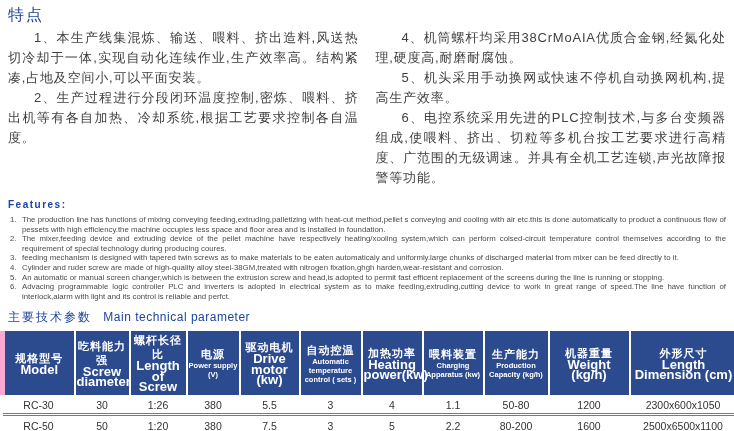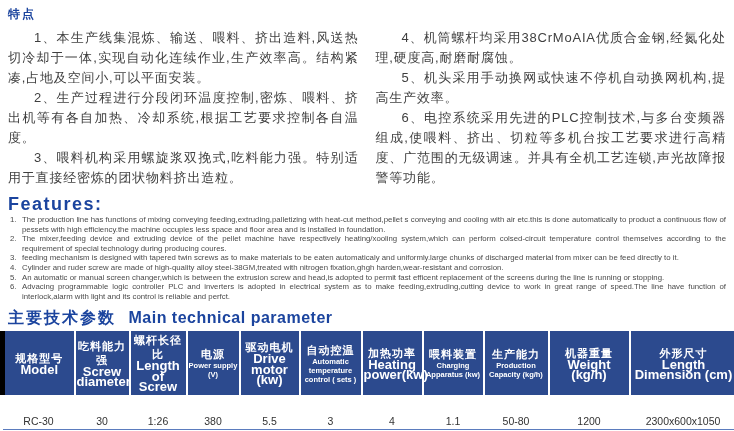--- a/index.html
+++ b/index.html
@@ -7,92 +7,91 @@
   body {
     width: 734px; height: 431px; overflow: hidden;
     background: #ffffff;
     font-family: "Liberation Sans", "DejaVu Sans", sans-serif;
     color: #3c3c3c;
   }
   .content { padding: 5px 8px 0 8px; }
 
   .cn-title {
     margin: 0 0 4px 0;
-    font-size: 12px; line-height: 19px; font-weight: bold;
+    font-size: 16px; line-height: 19px; font-weight: normal;
     color: var(--heading-blue, #1b449e);
     letter-spacing: 2px;
   }
   .cols { display: flex; gap: 17px; }
   .col { flex: 1 1 0; min-width: 0; }
   .col p {
     margin: 0;
     font-size: 13px; line-height: 20px; letter-spacing: 0.8px;
     text-align: justify; text-indent: 2em;
     color: #3f3f3f;
   }
 
   .features-title {
     margin: 8px 0 2px 0;
-    font-size: 18px; line-height: 17px; font-weight: bold;
+    font-size: 10px; line-height: 17px; font-weight: bold;
     color: var(--heading-blue, #1b449e);
     letter-spacing: 1.5px;
   }
   .features-list { margin: 0; padding: 0; list-style: none; }
   .features-list li {
     display: flex;
     font-size: 7.8px; line-height: 9.6px;
     color: #4a4a4a;
   }
   .features-list .num { flex: 0 0 14px; padding-left: 2px; }
   .features-list .txt { flex: 1 1 auto; text-align: justify; }
 
   .params-title {
     margin: 8px 0 5px 0;
-    font-size: 16px; line-height: 17px; font-weight: bold;
+    font-size: 12px; line-height: 17px; font-weight: normal;
     color: var(--heading-blue, #1b449e);
   }
   .params-title .cn { letter-spacing: 2px; }
   .params-title .en { margin-left: 8px; letter-spacing: 0.5px; }
 
   table.params {
     width: 734px; border-collapse: collapse; table-layout: fixed;
   }
   table.params thead th {
     background: var(--table-header-bg, #2c4a8e);
     color: #ffffff;
     height: 49px; vertical-align: middle;
     padding: 2px 1px;
     font-weight: bold;
   }
   table.params thead th:not(:last-child) { border-right: 2px solid #ffffff; }
-  table.params thead th:first-child { border-left: 5px solid #000000; }
+  table.params thead th:first-child { border-left: 5px solid #f9a8d4; }
   .h-cn { font-size: 11px; line-height: 14px; letter-spacing: 1px; }
   .h-en { font-size: 13px; line-height: 10.5px; }
   .h-en.small { font-size: 7.5px; line-height: 9px; }
   table.params tbody td {
     text-align: center;
     font-size: 10.5px; line-height: 12px;
     color: #333333;
-    padding: 20px 0 2px 0;
+    padding: 4px 0 2px 0;
   }
   table.params tbody tr { border-bottom: 3px double var(--table-line, #5b7cbe); }
 </style>
 </head>
 <body>
 
 <div class="page">
   <div class="content">
 
     <h1 class="cn-title">特点</h1>
 
     <div class="cols">
       <div class="col">
         <p>1、本生产线集混炼、输送、喂料、挤出造料,风送热切冷却于一体,实现自动化连续作业,生产效率高。结构紧凑,占地及空间小,可以平面安装。</p>
         <p>2、生产过程进行分段闭环温度控制,密炼、喂料、挤出机等有各自加热、冷却系统,根据工艺要求控制各自温度。</p>
-        <p>3、喂料机构采用螺旋浆双挽式,吃料能力强。特别适用于直接经密炼的团状物料挤出造粒。</p>
       </div>
       <div class="col">
         <p>4、机筒螺杆均采用38CrMoAIA优质合金钢,经氮化处理,硬度高,耐磨耐腐蚀。</p>
         <p>5、机头采用手动换网或快速不停机自动换网机构,提高生产效率。</p>
         <p>6、电控系统采用先进的PLC控制技术,与多台变频器组成,使喂料、挤出、切粒等多机台按工艺要求进行高精度、广范围的无级调速。并具有全机工艺连锁,声光故障报警等功能。</p>
       </div>
     </div>
 
     <h2 class="features-title">Features:</h2>
 

